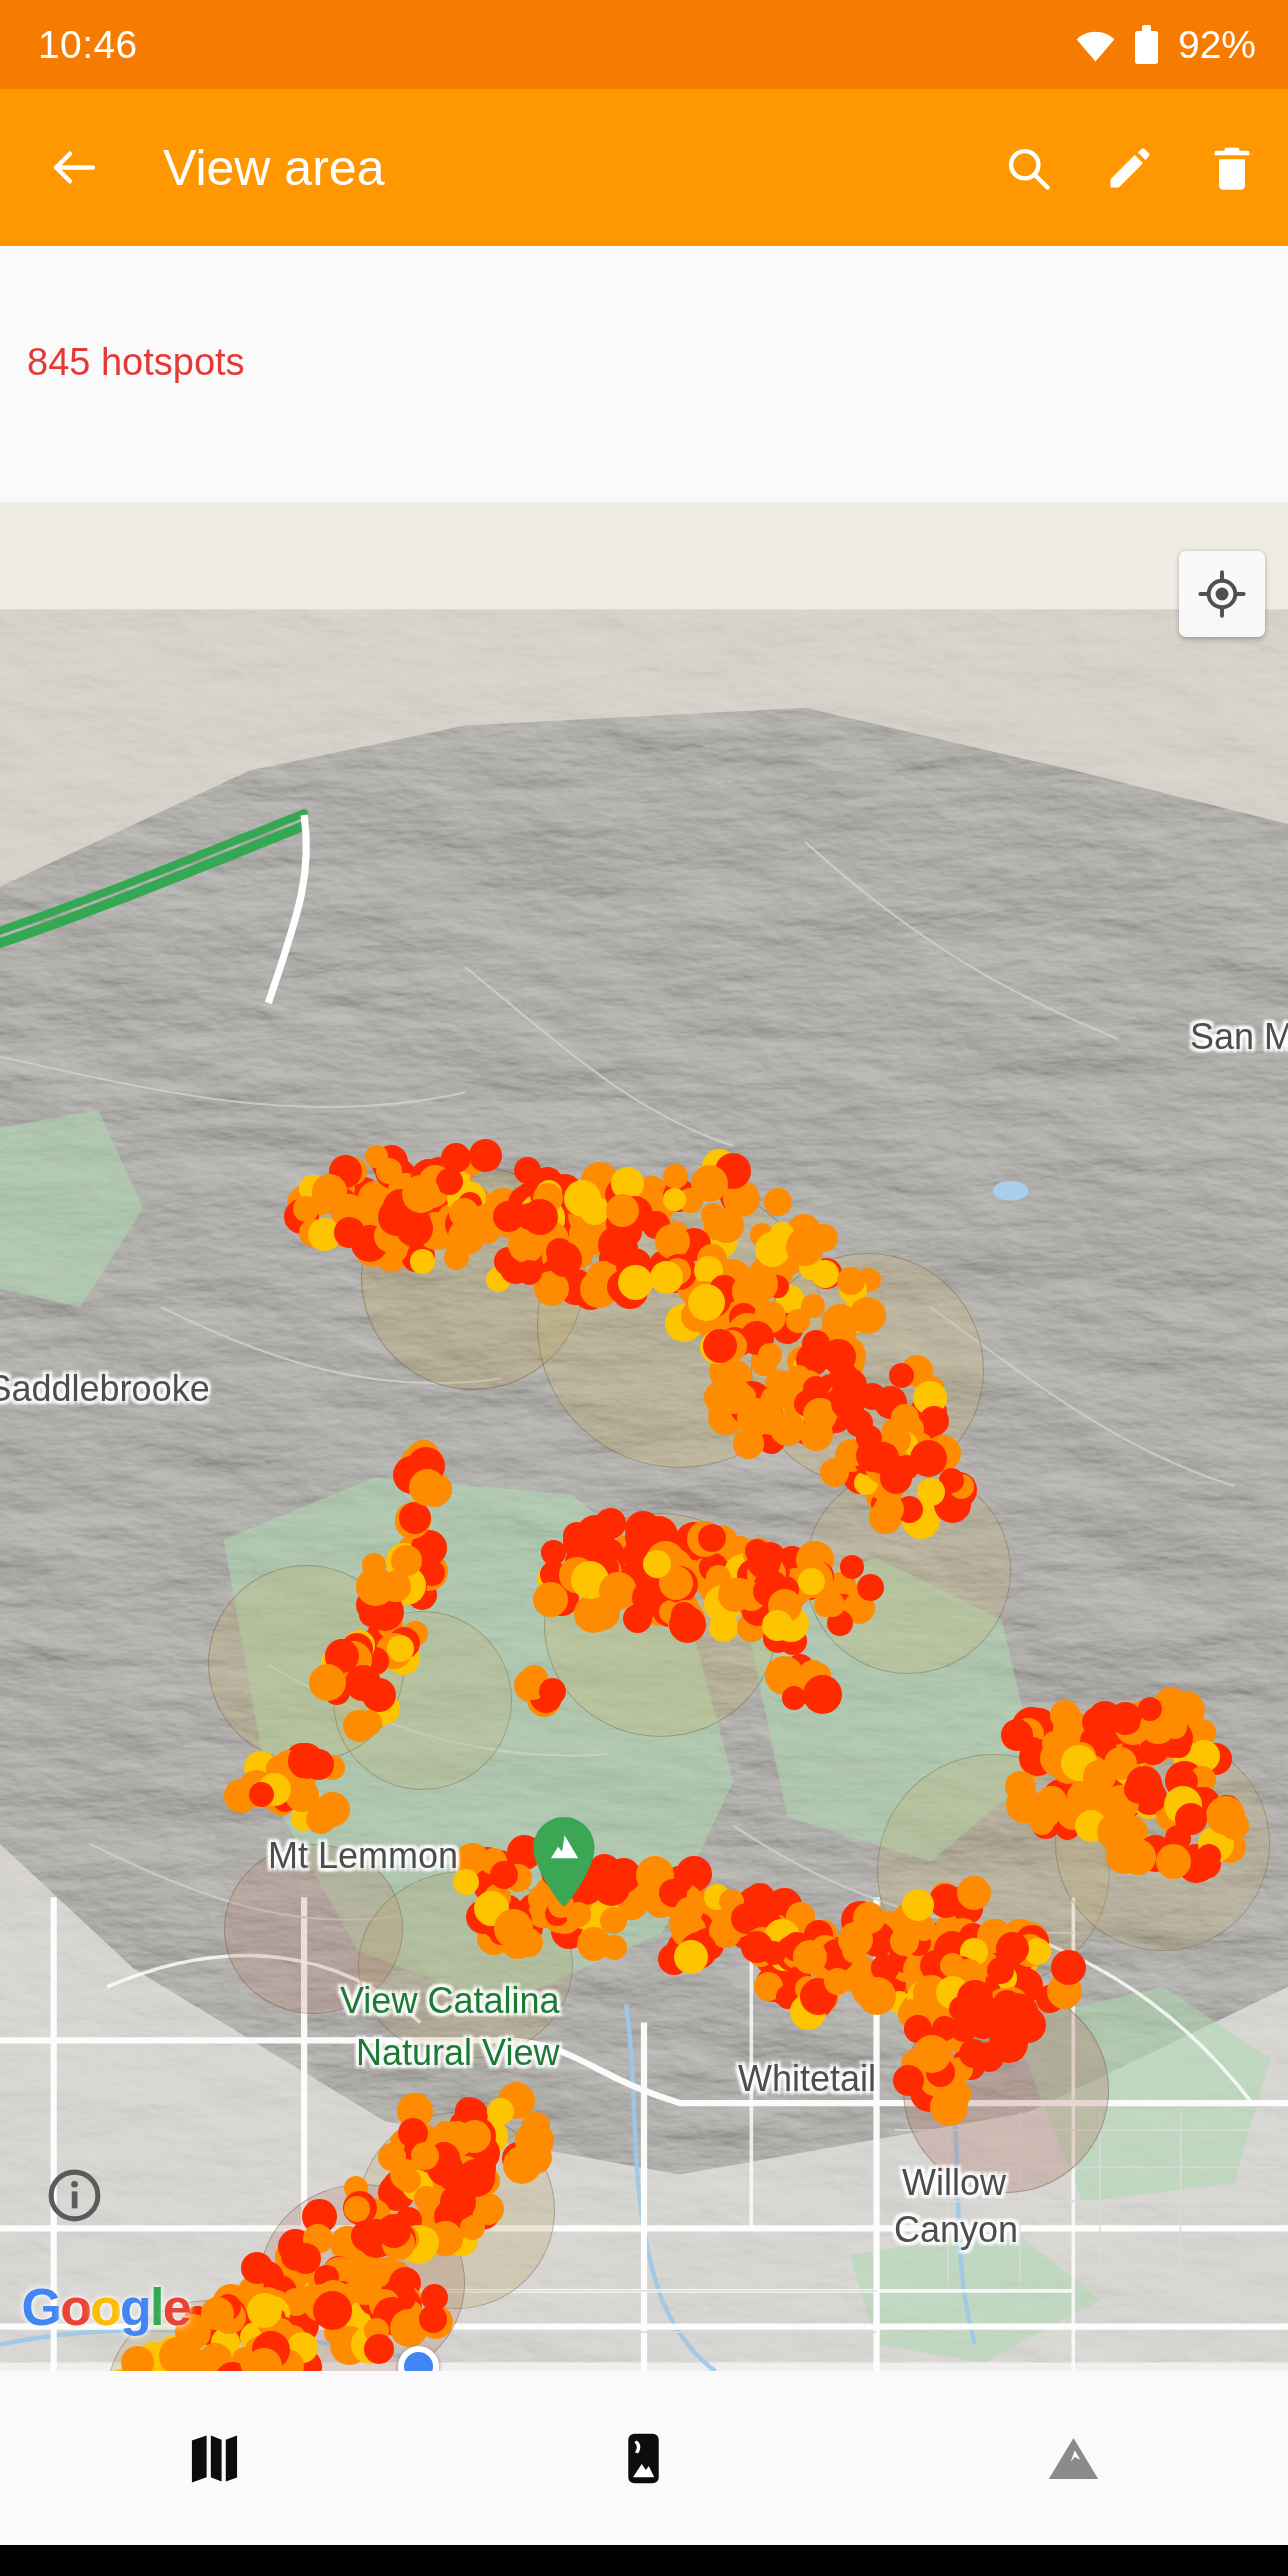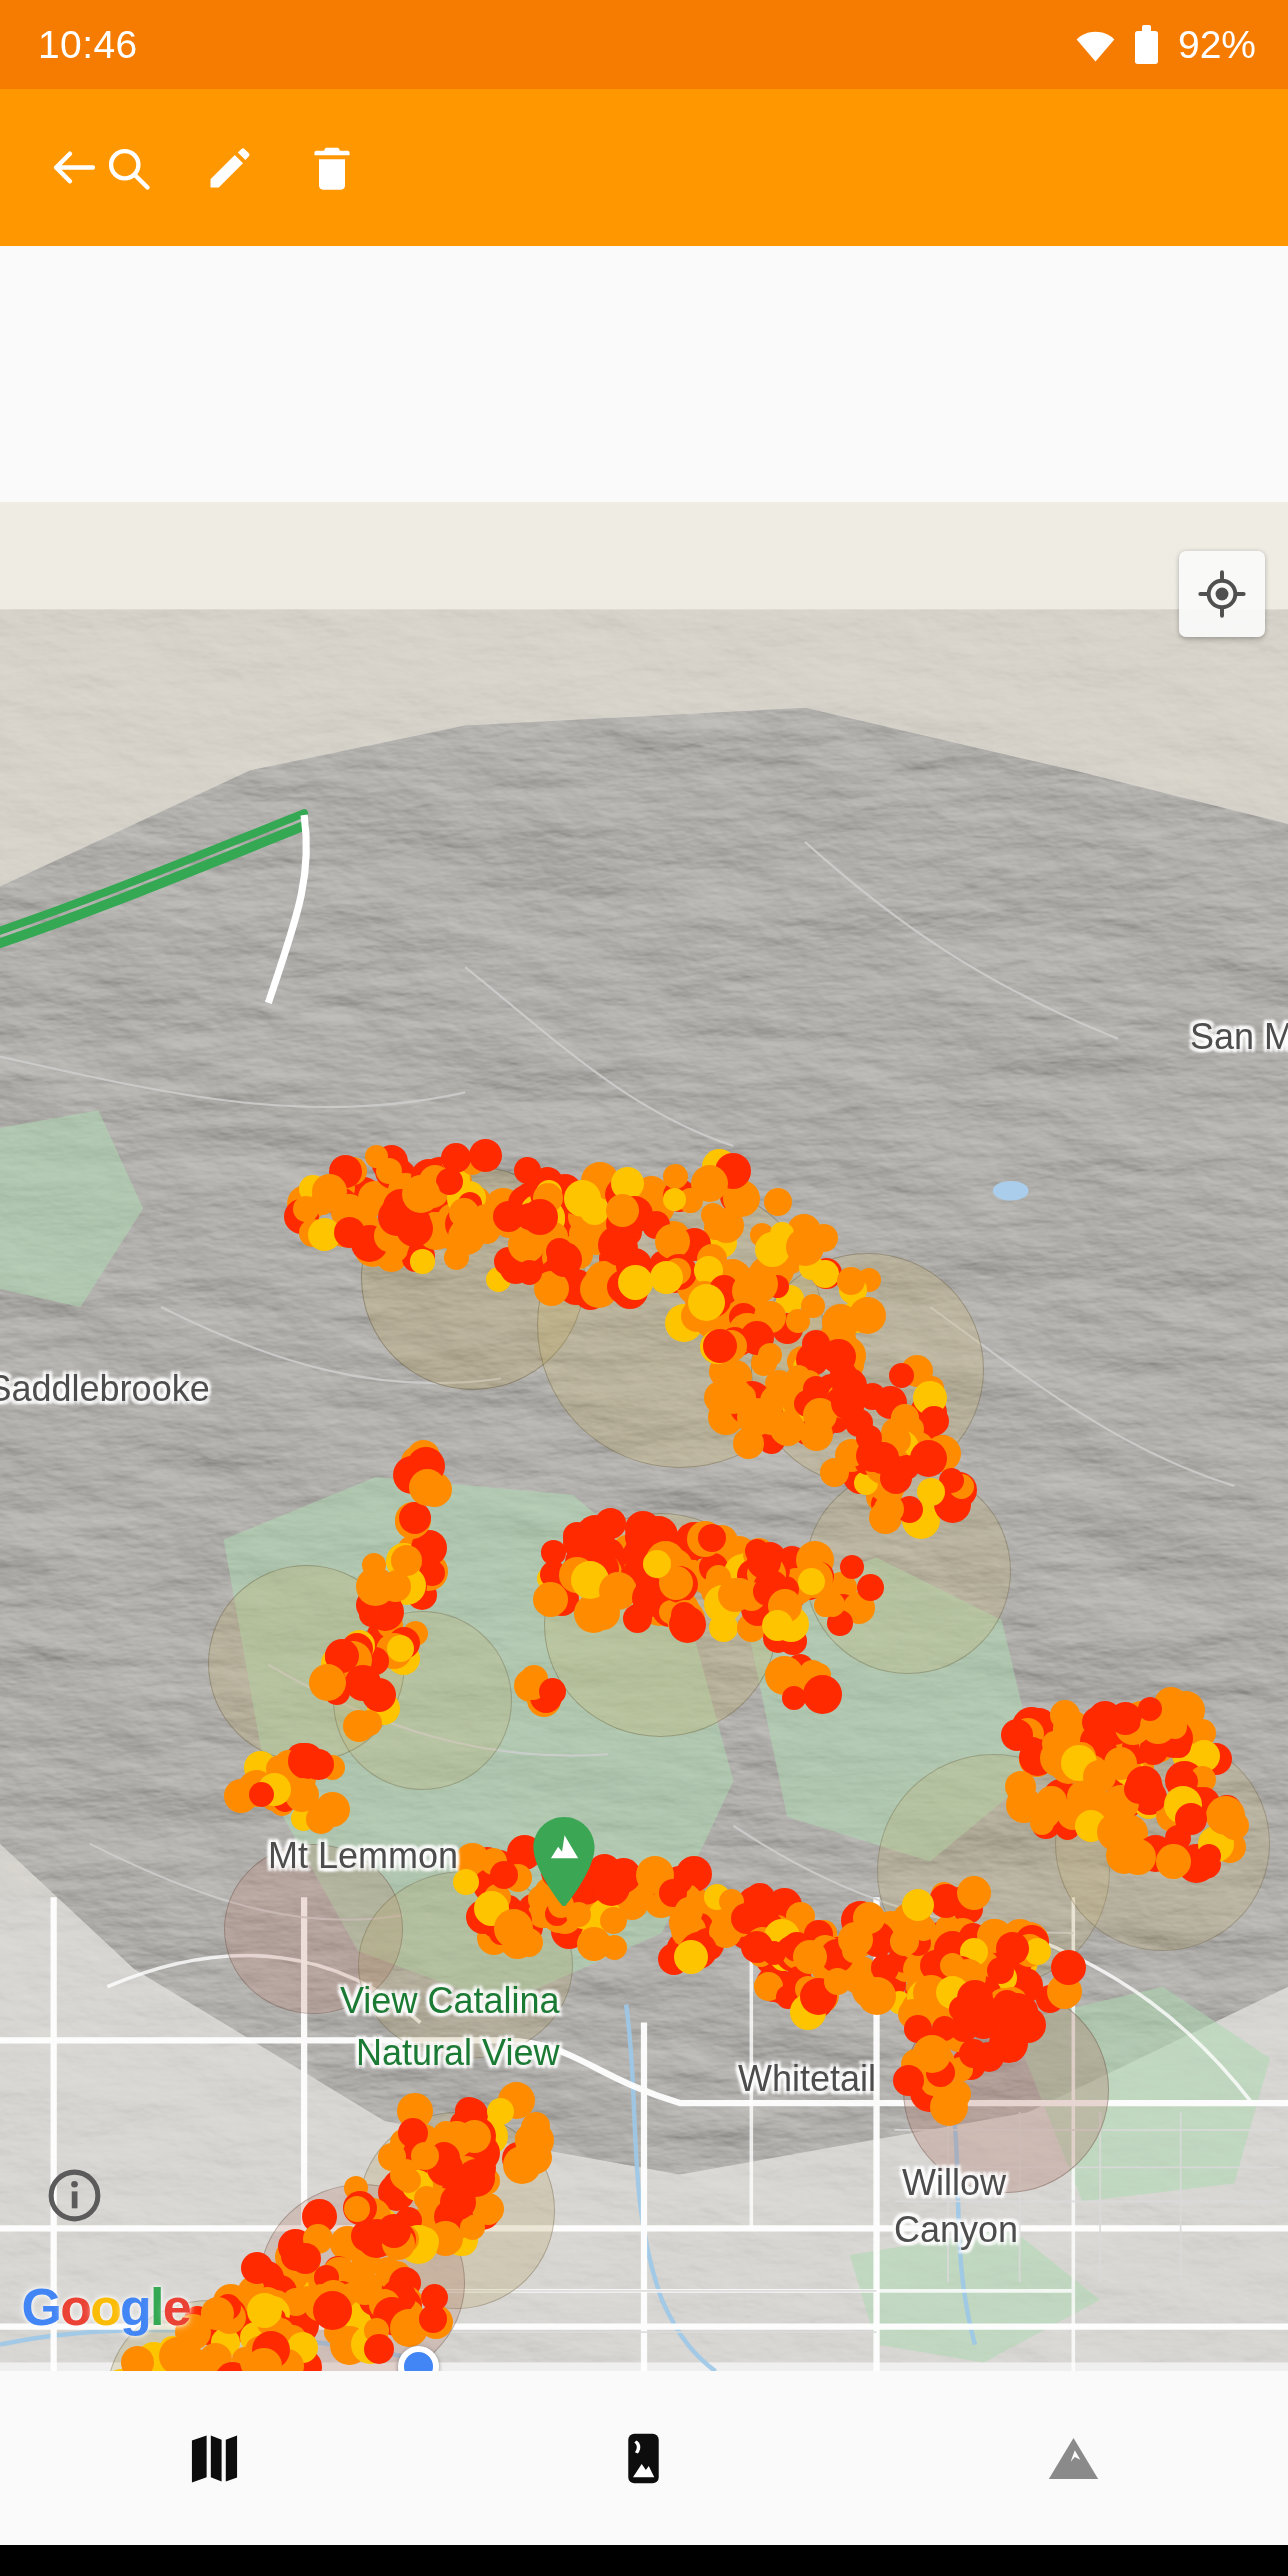--- a/index.html
+++ b/index.html
@@ -114,36 +114,38 @@
         <div class="body"></div>
     </div>
     <div class="battery-pct">92%</div>
   </div>
 </div>
 
 <div class="app-bar">
   <svg class="back-arrow" viewBox="0 0 24 24">
     <path fill="none" stroke="#fff" stroke-width="2" stroke-linecap="round" stroke-linejoin="round" d="M20 12H4M10 6L4 12l6 6"></path>
   </svg>
+  <div class="app-title">View area</div>
   <div class="bar-actions">
     <svg class="bar-icon" viewBox="0 0 24 24">
       <circle cx="10.5" cy="10.5" r="6.3" fill="none" stroke="#fff" stroke-width="2"></circle>
       <line x1="15.2" y1="15.2" x2="21" y2="21" stroke="#fff" stroke-width="2" stroke-linecap="round"></line>
     </svg>
     <svg class="bar-icon" viewBox="0 0 24 24">
       <path fill="#fff" d="M3 17.2V21h3.8L18 9.8 14.2 6 3 17.2zM20.7 6.6c.4-.4.4-1 0-1.4l-2-2c-.4-.4-1-.4-1.4 0l-1.7 1.7L19.1 8.3l1.6-1.7z"></path>
     </svg>
     <svg class="bar-icon" viewBox="0 0 24 24">
       <path fill="#fff" d="M6 8h12v12.2c0 1-.8 1.8-1.8 1.8H7.8C6.8 22 6 21.2 6 20.2V8z"></path>
       <path fill="#fff" d="M9.5 2.6h5c.4 0 .8.3.9.7l.2.7h3.6c.5 0 .9.4.9.9v1.2H3.9V4.9c0-.5.4-.9.9-.9h3.6l.2-.7c.1-.4.5-.7.9-.7z"></path>
     </svg>
   </div>
 </div>
 
 <div class="header-block">
+  <div class="hotspot-count">845 hotspots</div>
 </div>
 
 <div class="map">
 
   <svg class="map-terrain" viewBox="0 0 1440 2090" preserveAspectRatio="none">
     <defs>
       <filter id="hill" x="-10%" y="-10%" width="120%" height="120%">
         <feTurbulence type="fractalNoise" baseFrequency="0.0075 0.016" numOctaves="5" seed="17" result="t"></feTurbulence>
         <feDiffuseLighting in="t" lighting-color="#ffffff" surfaceScale="7" result="d">
           <feDistantLight azimuth="305" elevation="52"></feDistantLight>

